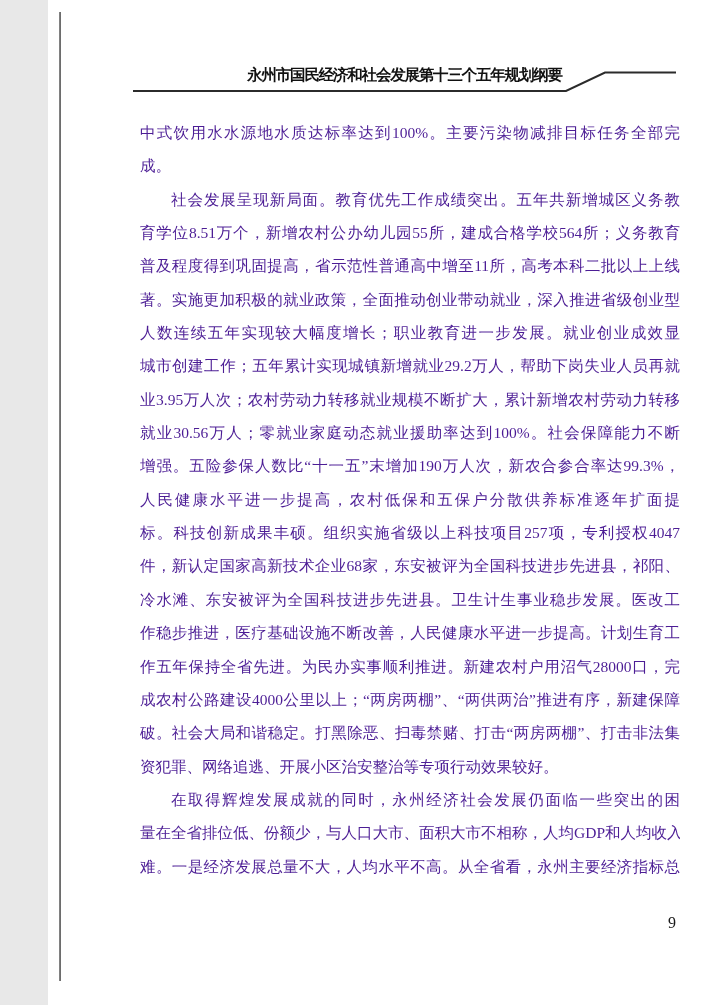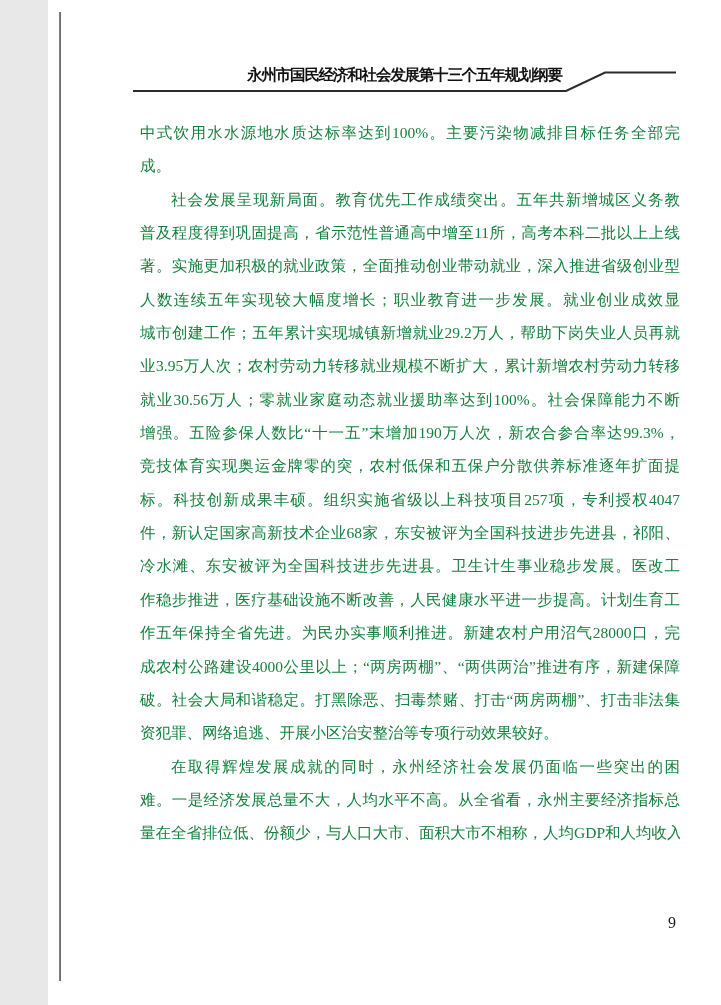--- a/index.html
+++ b/index.html
@@ -46,21 +46,21 @@
     pointer-events: none;
   }
   
   .body-text {
     position: absolute;
     left: 92px;
     top: 116px;
     width: 540px;
     font-size: 15.5px;
     line-height: 33.35px;
-    color: #15803d;
+    color: #4c1d95;
   }
   .line {
     height: 33.35px;
     overflow: hidden;
     white-space: nowrap;
     text-align: justify;
     text-align-last: justify;
     text-justify: inter-character;
   }
   .line.indent {
@@ -92,36 +92,37 @@
     <div class="header-title">永州市国民经济和社会发展第十三个五年规划纲要</div>
     <svg class="header-rule" width="721" height="100">
       <polyline points="85,91 518,91 557,72.5 628,72.5" fill="none" stroke="#2b2b2b" stroke-width="2"></polyline>
     </svg>
   </header>
 
   <main class="body-text" id="body-text">
       <div class="line">中式饮用水水源地水质达标率达到100%。主要污染物减排目标任务全部完</div>
       <div class="line para-end">成。</div>
       <div class="line indent">社会发展呈现新局面。教育优先工作成绩突出。五年共新增城区义务教</div>
+      <div class="line">育学位8.51万个，新增农村公办幼儿园55所，建成合格学校564所；义务教育</div>
       <div class="line">普及程度得到巩固提高，省示范性普通高中增至11所，高考本科二批以上上线</div>
       <div class="line">著。实施更加积极的就业政策，全面推动创业带动就业，深入推进省级创业型</div>
       <div class="line">人数连续五年实现较大幅度增长；职业教育进一步发展。就业创业成效显</div>
       <div class="line">城市创建工作；五年累计实现城镇新增就业29.2万人，帮助下岗失业人员再就</div>
       <div class="line">业3.95万人次；农村劳动力转移就业规模不断扩大，累计新增农村劳动力转移</div>
       <div class="line">就业30.56万人；零就业家庭动态就业援助率达到100%。社会保障能力不断</div>
       <div class="line">增强。五险参保人数比“十一五”末增加190万人次，新农合参合率达99.3%，</div>
-      <div class="line">竞技体育实现奥运金牌零的突，农村低保和五保户分散供养标准逐年扩面提</div>
+      <div class="line">人民健康水平进一步提高，农村低保和五保户分散供养标准逐年扩面提</div>
       <div class="line">标。科技创新成果丰硕。组织实施省级以上科技项目257项，专利授权4047</div>
       <div class="line">件，新认定国家高新技术企业68家，东安被评为全国科技进步先进县，祁阳、</div>
       <div class="line">冷水滩、东安被评为全国科技进步先进县。卫生计生事业稳步发展。医改工</div>
       <div class="line">作稳步推进，医疗基础设施不断改善，人民健康水平进一步提高。计划生育工</div>
       <div class="line">作五年保持全省先进。为民办实事顺利推进。新建农村户用沼气28000口，完</div>
       <div class="line">成农村公路建设4000公里以上；“两房两棚”、“两供两治”推进有序，新建保障</div>
       <div class="line">破。社会大局和谐稳定。打黑除恶、扫毒禁赌、打击“两房两棚”、打击非法集</div>
       <div class="line para-end">资犯罪、网络追逃、开展小区治安整治等专项行动效果较好。</div>
       <div class="line indent">在取得辉煌发展成就的同时，永州经济社会发展仍面临一些突出的困</div>
+      <div class="line">量在全省排位低、份额少，与人口大市、面积大市不相称，人均GDP和人均收入</div>
       <div class="line">难。一是经济发展总量不大，人均水平不高。从全省看，永州主要经济指标总</div>
-      <div class="line">量在全省排位低、份额少，与人口大市、面积大市不相称，人均GDP和人均收入</div>
     </main>
 
   <div class="page-number">9</div>
 
 </div>
 
 </body></html>

